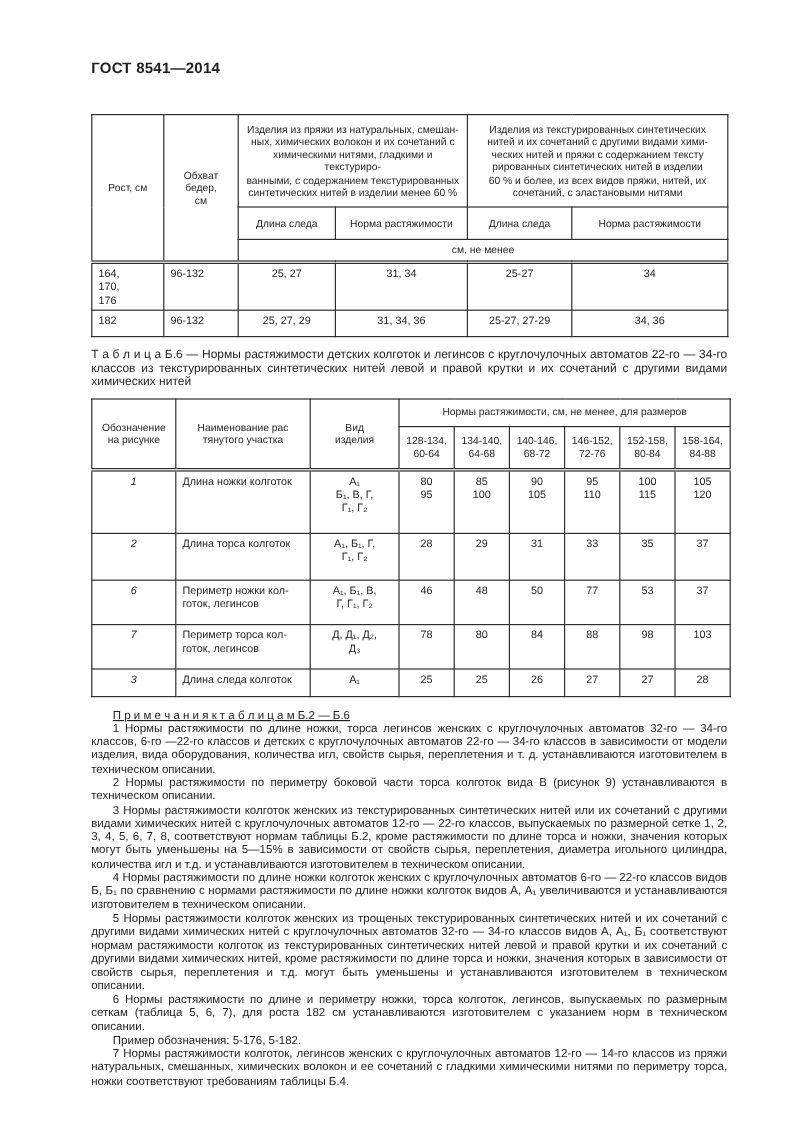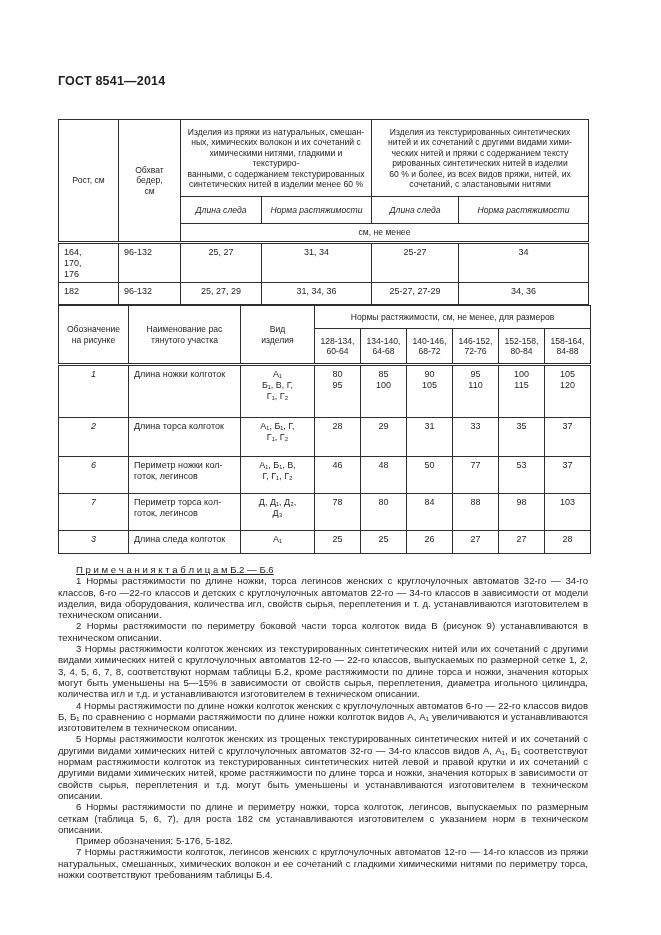--- a/index.html
+++ b/index.html
@@ -3,41 +3,41 @@
 <meta charset="utf-8">
 <style>
   html,body { margin:0; padding:0; background:#ffffff; }
   body {
     width:661px; height:935px;
     font-family:"Liberation Sans","DejaVu Sans",sans-serif;
     color:#1f1f1f;
     -webkit-font-smoothing:antialiased;
   }
   .page { position:relative; width:661px; height:935px; overflow:hidden; }
-  .content { position:absolute; left:58px; top:50px; width:530px;margin-top:24px; }
+  .content { position:absolute; left:76px; top:50px; width:530px; }
 
   .doc-header { font-size:12.5px; font-weight:bold; margin:0 0 31px 0; letter-spacing:0.2px; }
   .b5-caption { font-size:10px; font-style:italic; margin:0 0 7px 0; }
 
   table { border-collapse:collapse; table-layout:fixed; width:530px; }
   td, th {
     border:1px solid #2e2e2e;
     font-weight:normal;
     padding:2px 3px;
     vertical-align:middle;
     text-align:center;
     white-space:pre-line;
     overflow:hidden;
   }
   .dbl { border-bottom:3px double #2e2e2e; }
 
   
   .t1 th { font-size:8.6px; line-height:10.5px; }
   .t1 .grp { height:70px; padding:3px 6px; }
-  .t1 .sub { height:22px;font-style:italic; }
+  .t1 .sub { height:22px; }
   .t1 .units { height:13px; font-size:8.6px; }
   .t1 td.data { font-size:9px; line-height:11px; vertical-align:top; padding-top:3px; }
   .t1 td.lft { text-align:left; padding-left:5px; }
   .t1 tr.r1 td { height:27px; }
   .t1 tr.r2 td { height:16px; }
   .t1 .wide-row { word-spacing:14px; }
 
   
   .b6-caption { font-size:10px; line-height:11.5px; margin:9px 0 7px 0; text-align:justify; }
 
@@ -117,20 +117,21 @@
           <td class="data lft">182</td>
           <td class="data lft">96-132</td>
           <td class="data">25, 27, 29</td>
           <td class="data">31, 34, 36</td>
           <td class="data">25-27, 27-29</td>
           <td class="data">34, 36</td>
         </tr>
       </tbody>
     </table>
 
+    <p class="b6-caption">Т а б л и ц а  Б.6 —  Нормы растяжимости детских колготок и легинсов с круглочулочных автоматов 22-го — 34-го классов из текстурированных синтетических нитей левой и правой крутки и их сочетаний с другими видами химических нитей</p>
 
     <table class="t2">
       <colgroup>
         <col style="width:70px">
           <col style="width:112px">
           <col style="width:74px">
         <col style="width:46px">
           <col style="width:46px">
           <col style="width:46px">
         <col style="width:46px">

